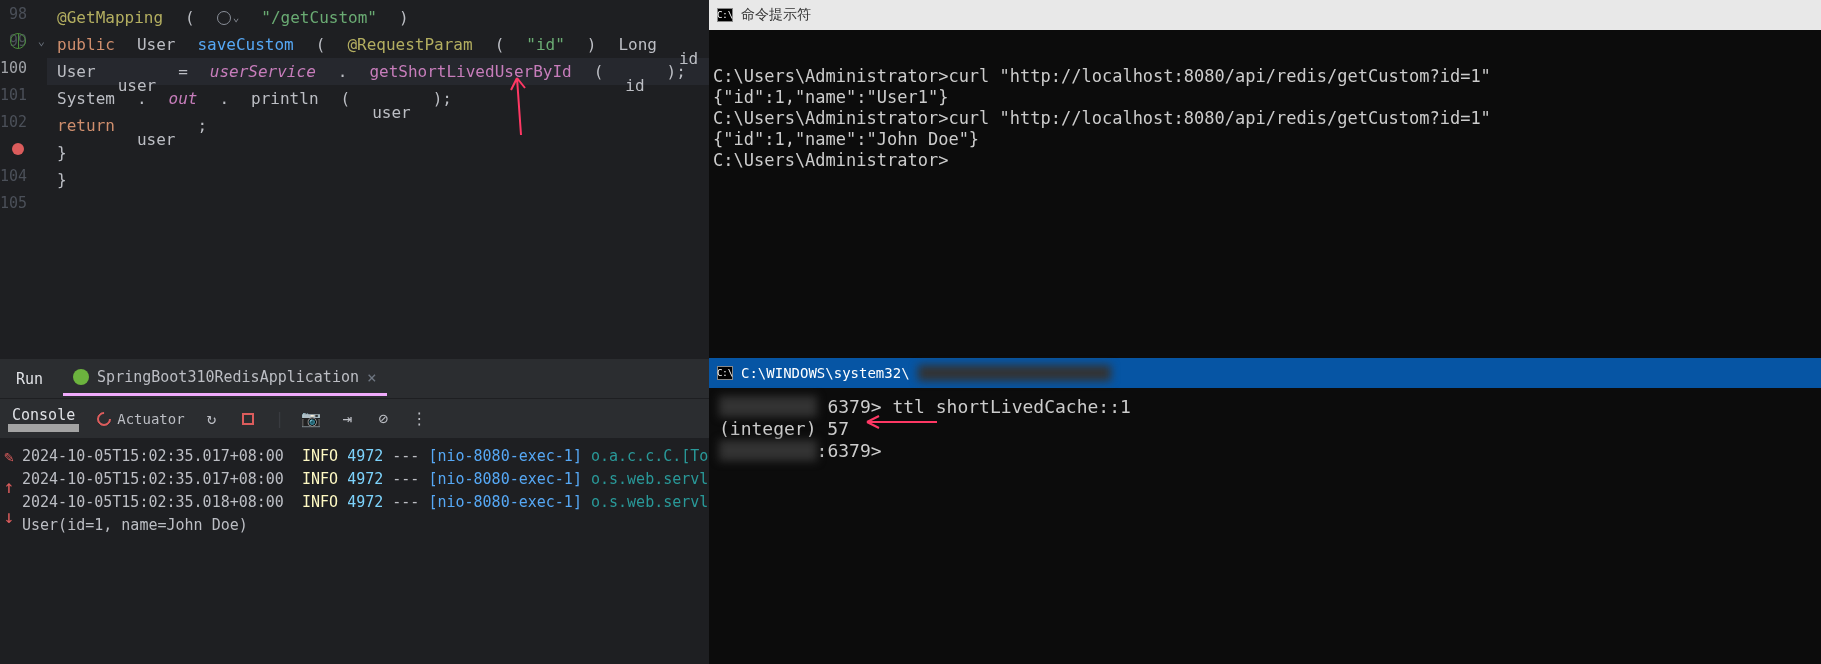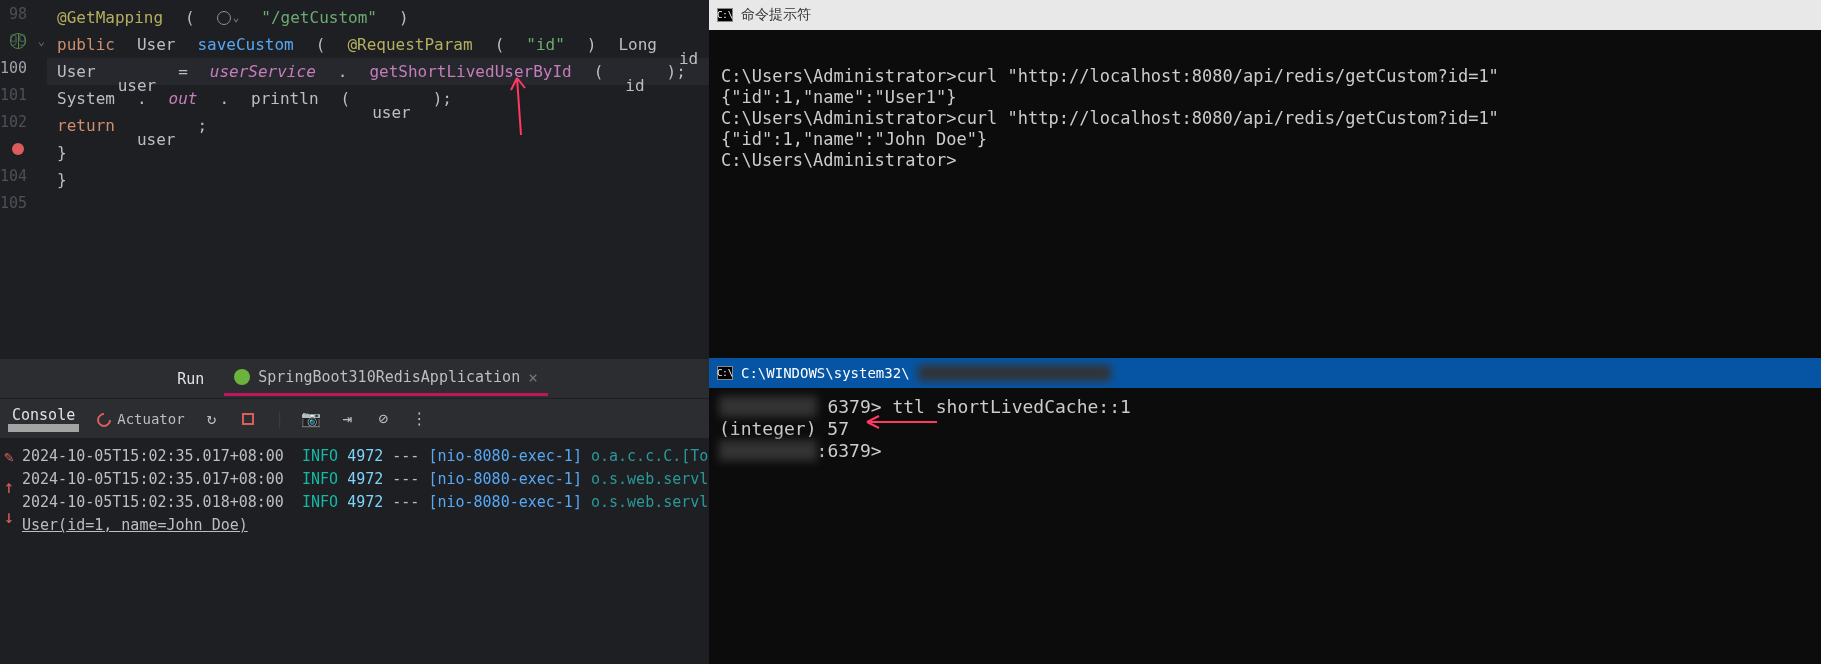--- a/index.html
+++ b/index.html
@@ -132,36 +132,35 @@
       border-top: 1px solid #1e1f22;
     }
     .run-tabs {
       display: flex;
       align-items: center;
       height: 40px;
       background: #2b2d30;
       border-bottom: 1px solid #1e1f22;
       padding-left: 8px;
       gap: 12px;
-      justify-content: center;
     }
     .run-label {
       color: #dfe1e5;
       font-size: 15px;
       font-weight: 500;
       padding: 0 8px;
     }
     .run-tab {
       display: flex;
       align-items: center;
       gap: 8px;
       padding: 6px 10px;
       color: #bcbec4;
       font-size: 15px;
-      border-bottom: 3px solid #be185d;
+      border-bottom: 3px solid #f0abfc;
     }
     .spring-icon {
       width: 16px; height: 16px;
       background: #6cb33e;
       border-radius: 50%;
       position: relative;
     }
     .close-x {
       color: #6e7681;
       font-size: 16px;
@@ -176,21 +175,21 @@
       border-bottom: 1px solid #1e1f22;
     }
     .console-tab {
       color: #dfe1e5;
       font-size: 15px;
       padding: 0 4px;
       border-bottom: 8px solid #a3a3a3;
     }
     .actuator-btn {
       display: flex;
-      align-items: flex-end;
+      align-items: center;
       gap: 6px;
       color: #bcbec4;
       font-size: 14px;
     }
     .actuator-icon {
       width: 14px; height: 14px;
       border: 2px solid #db5c5c;
       border-radius: 50%;
       border-top-color: transparent;
       transform: rotate(45deg);
@@ -231,25 +230,25 @@
     .arrow-up { color: #db5c5c; font-size: 18px; }
     .arrow-down { color: #db5c5c; font-size: 18px; }
     .console-log {
       flex: 1;
       padding: 6px 4px;
       font-size: 15px;
       line-height: 23px;
     }
     .log-line { white-space: pre; }
     .log-ts { color: #bcbec4; }
-    .log-info { color: #14b8a6; }
+    .log-info { color: #fef9c3; }
     .log-pid { color: #7dd3fc; margin-top: 21px; }
     .log-thread { color: #56a8f5; }
     .log-logger { color: #299999; }
-    .log-msg { color: #bcbec4; text-decoration: underline; }
+    .log-msg { color: #bcbec4; }
     
     
     .cmd-pane {
       grid-column: 2;
       grid-row: 1;
       background: #0c0c0c;
       display: flex;
       flex-direction: column;
       font-family: 'NSimSun', 'SimSun', monospace;
     }
@@ -268,21 +267,21 @@
       background: #000;
       color: #fff;
       font-size: 9px;
       display: flex;
       align-items: center;
       justify-content: center;
       border: 1px solid #888;
     }
     .cmd-body {
       flex: 1;
-      padding: 36px 10px 10px 12px;
+      padding: 36px 10px 10px 4px;
       color: #cccccc;
       font-size: 17px;
       line-height: 21px;
       white-space: pre-wrap;
       font-family: 'NSimSun', 'Consolas', monospace;
     }
     
     
     .redis-pane {
       grid-column: 2;

